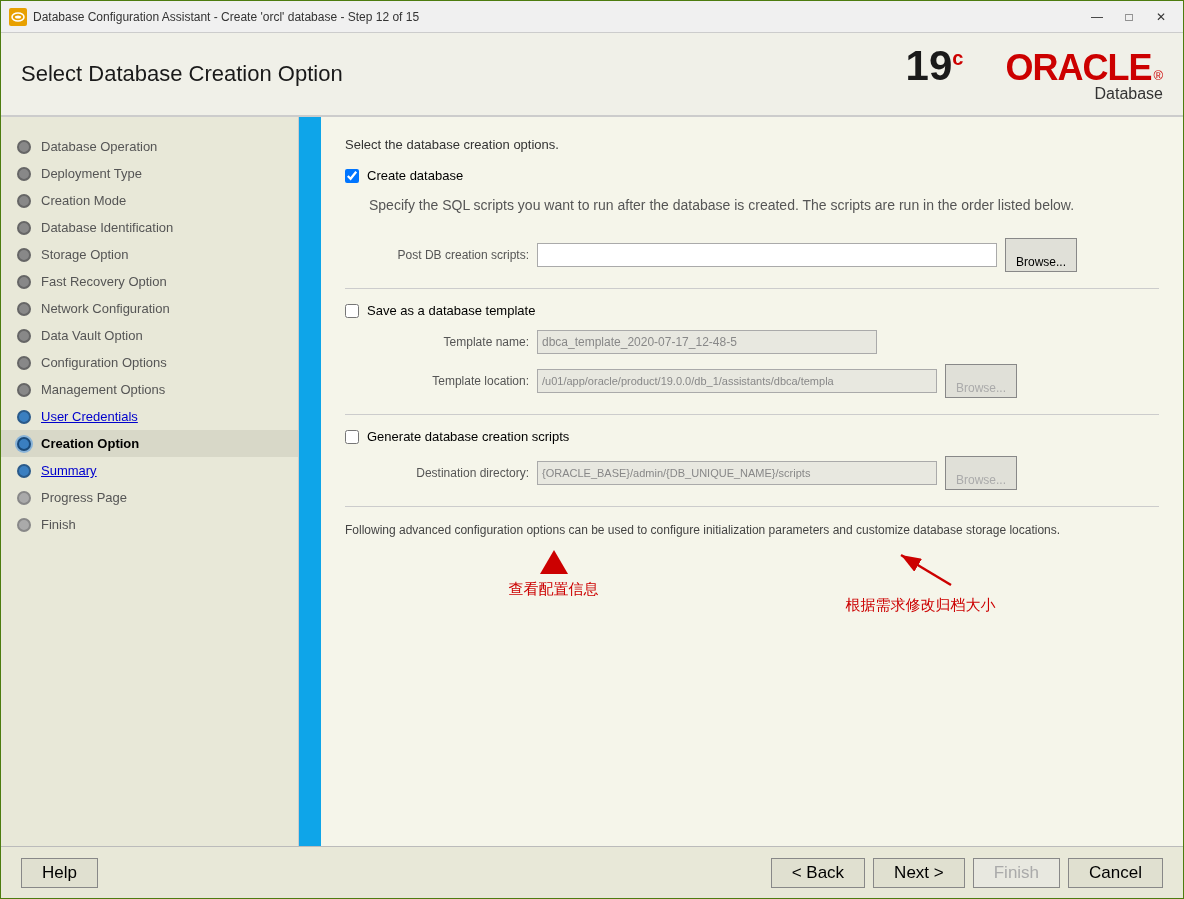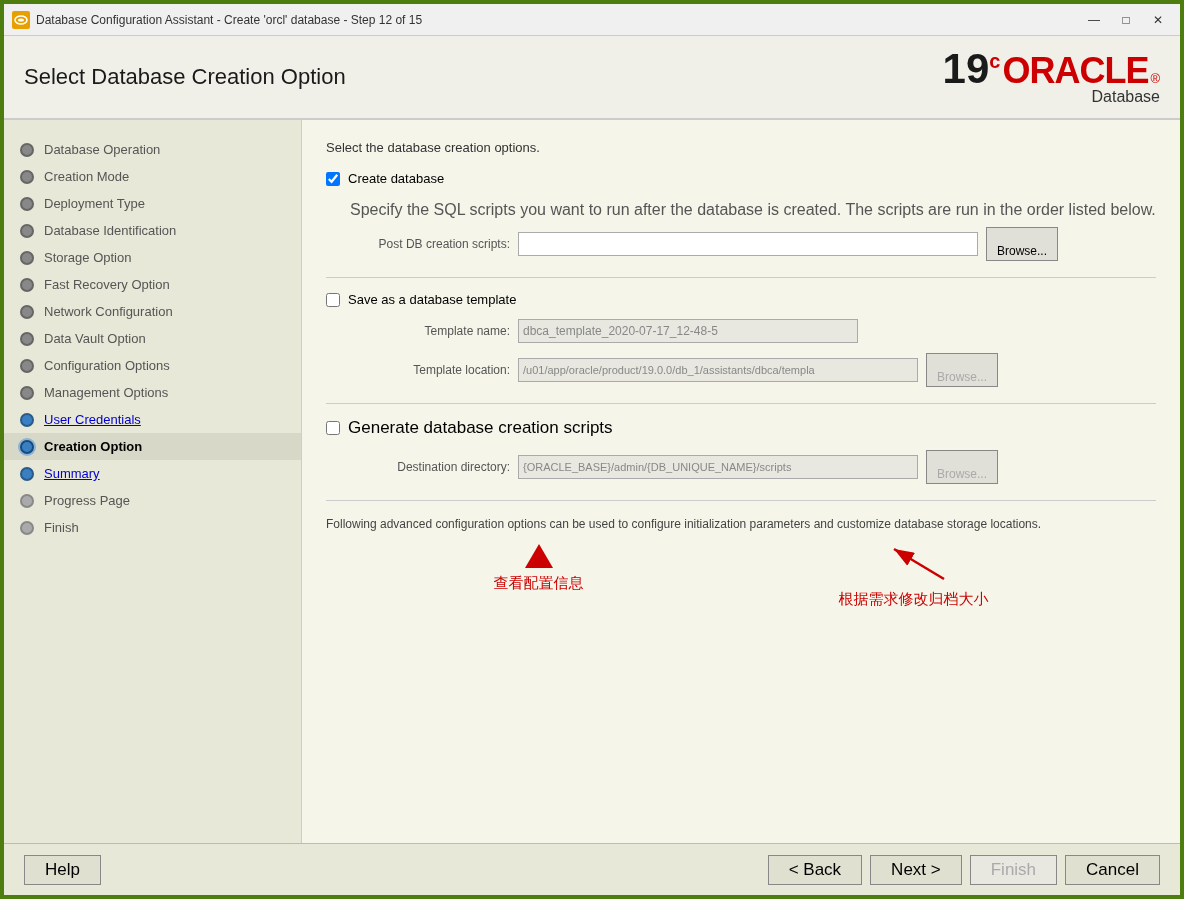--- a/index.html
+++ b/index.html
@@ -8,21 +8,21 @@
       font-size: 13px;
       background: #c0c0c0;
       width: 1184px;
       height: 899px;
       overflow: hidden;
     }
     .window {
       width: 1184px;
       height: 899px;
       background: #0ea5e9;
-      border: 4px solid #4d7c0f;
+      border: 1px solid #4d7c0f;
       display: flex;
       flex-direction: column;
     }
     .titlebar {
       background: #f0f0f0;
       border-bottom: 1px solid #ccc;
       height: 32px;
       display: flex;
       align-items: center;
       padding: 0 8px;
@@ -91,33 +91,35 @@
     .oracle-19c sup {
       font-size: 20px;
       color: #cc0000;
       vertical-align: super;
     }
     .oracle-name {
       font-size: 36px;
       font-weight: 900;
       color: #cc0000;
       letter-spacing: -1px;
+      margin-left: 40px;
     }
     .oracle-db-text {
       font-size: 16px;
       color: #333;
       display: block;
       text-align: right;
       margin-top: -4px;
     }
 
     .content {
       display: flex;
       flex: 1;
       overflow: hidden;
+      gap: 22px;
     }
 
     .sidebar {
       width: 298px;
       background: #e8e8d8;
       border-right: 1px solid #ccc;
       padding: 16px 0;
       flex-shrink: 0;
       overflow-y: auto;
     }
@@ -182,22 +184,22 @@
       font-size: 13px;
       cursor: pointer;
     }
 
     .sub-section {
       margin-left: 24px;
       margin-bottom: 16px;
     }
     .sub-text {
       color: #555;
-      font-size: 16px;
-      margin-bottom: 5px;
+      font-size: 14px;
+      margin-bottom: 22px;
       line-height: 1.5;
     }
 
     .form-row {
       display: flex;
       align-items: center;
       margin-bottom: 10px;
       gap: 8px;
     }
     .form-label {
@@ -353,26 +355,26 @@
 
     <div class="sidebar">
 
       <div class="sidebar-item">
         <div class="step-dot completed"></div>
         <span>Database Operation</span>
       </div>
 
       <div class="sidebar-item">
         <div class="step-dot completed"></div>
+        <span>Deployment Type</span>
+      </div>
+
+      <div class="sidebar-item">
+        <div class="step-dot completed"></div>
         <span>Creation Mode</span>
-      </div>
-
-      <div class="sidebar-item">
-        <div class="step-dot completed"></div>
-        <span>Deployment Type</span>
       </div>
 
       <div class="sidebar-item">
         <div class="step-dot completed"></div>
         <span>Database Identification</span>
       </div>
 
       <div class="sidebar-item">
         <div class="step-dot completed"></div>
         <span>Storage Option</span>
@@ -462,21 +464,21 @@
           <span class="form-label">Template location:</span>
           <input type="text" class="form-input-wide" style="max-width: 400px;" disabled="" value="/u01/app/oracle/product/19.0.0/db_1/assistants/dbca/templa">
           <button class="browse-btn disabled" disabled="">Browse...</button>
         </div>
       </div>
 
       <hr class="separator">
 
       <div class="option-row">
         <input type="checkbox" id="cb-scripts" style="">
-        <label for="cb-scripts" style="font-size:17px;">Generate database creation scripts</label>
+        <label for="cb-scripts" style="font-size:13px;">Generate database creation scripts</label>
       </div>
 
       <div class="sub-section">
         <div class="form-row">
           <span class="form-label">Destination directory:</span>
           <input type="text" class="form-input-wide" style="max-width: 400px;" disabled="" value="{ORACLE_BASE}/admin/{DB_UNIQUE_NAME}/scripts">
           <button class="browse-btn disabled" disabled="">Browse...</button>
         </div>
       </div>
 

